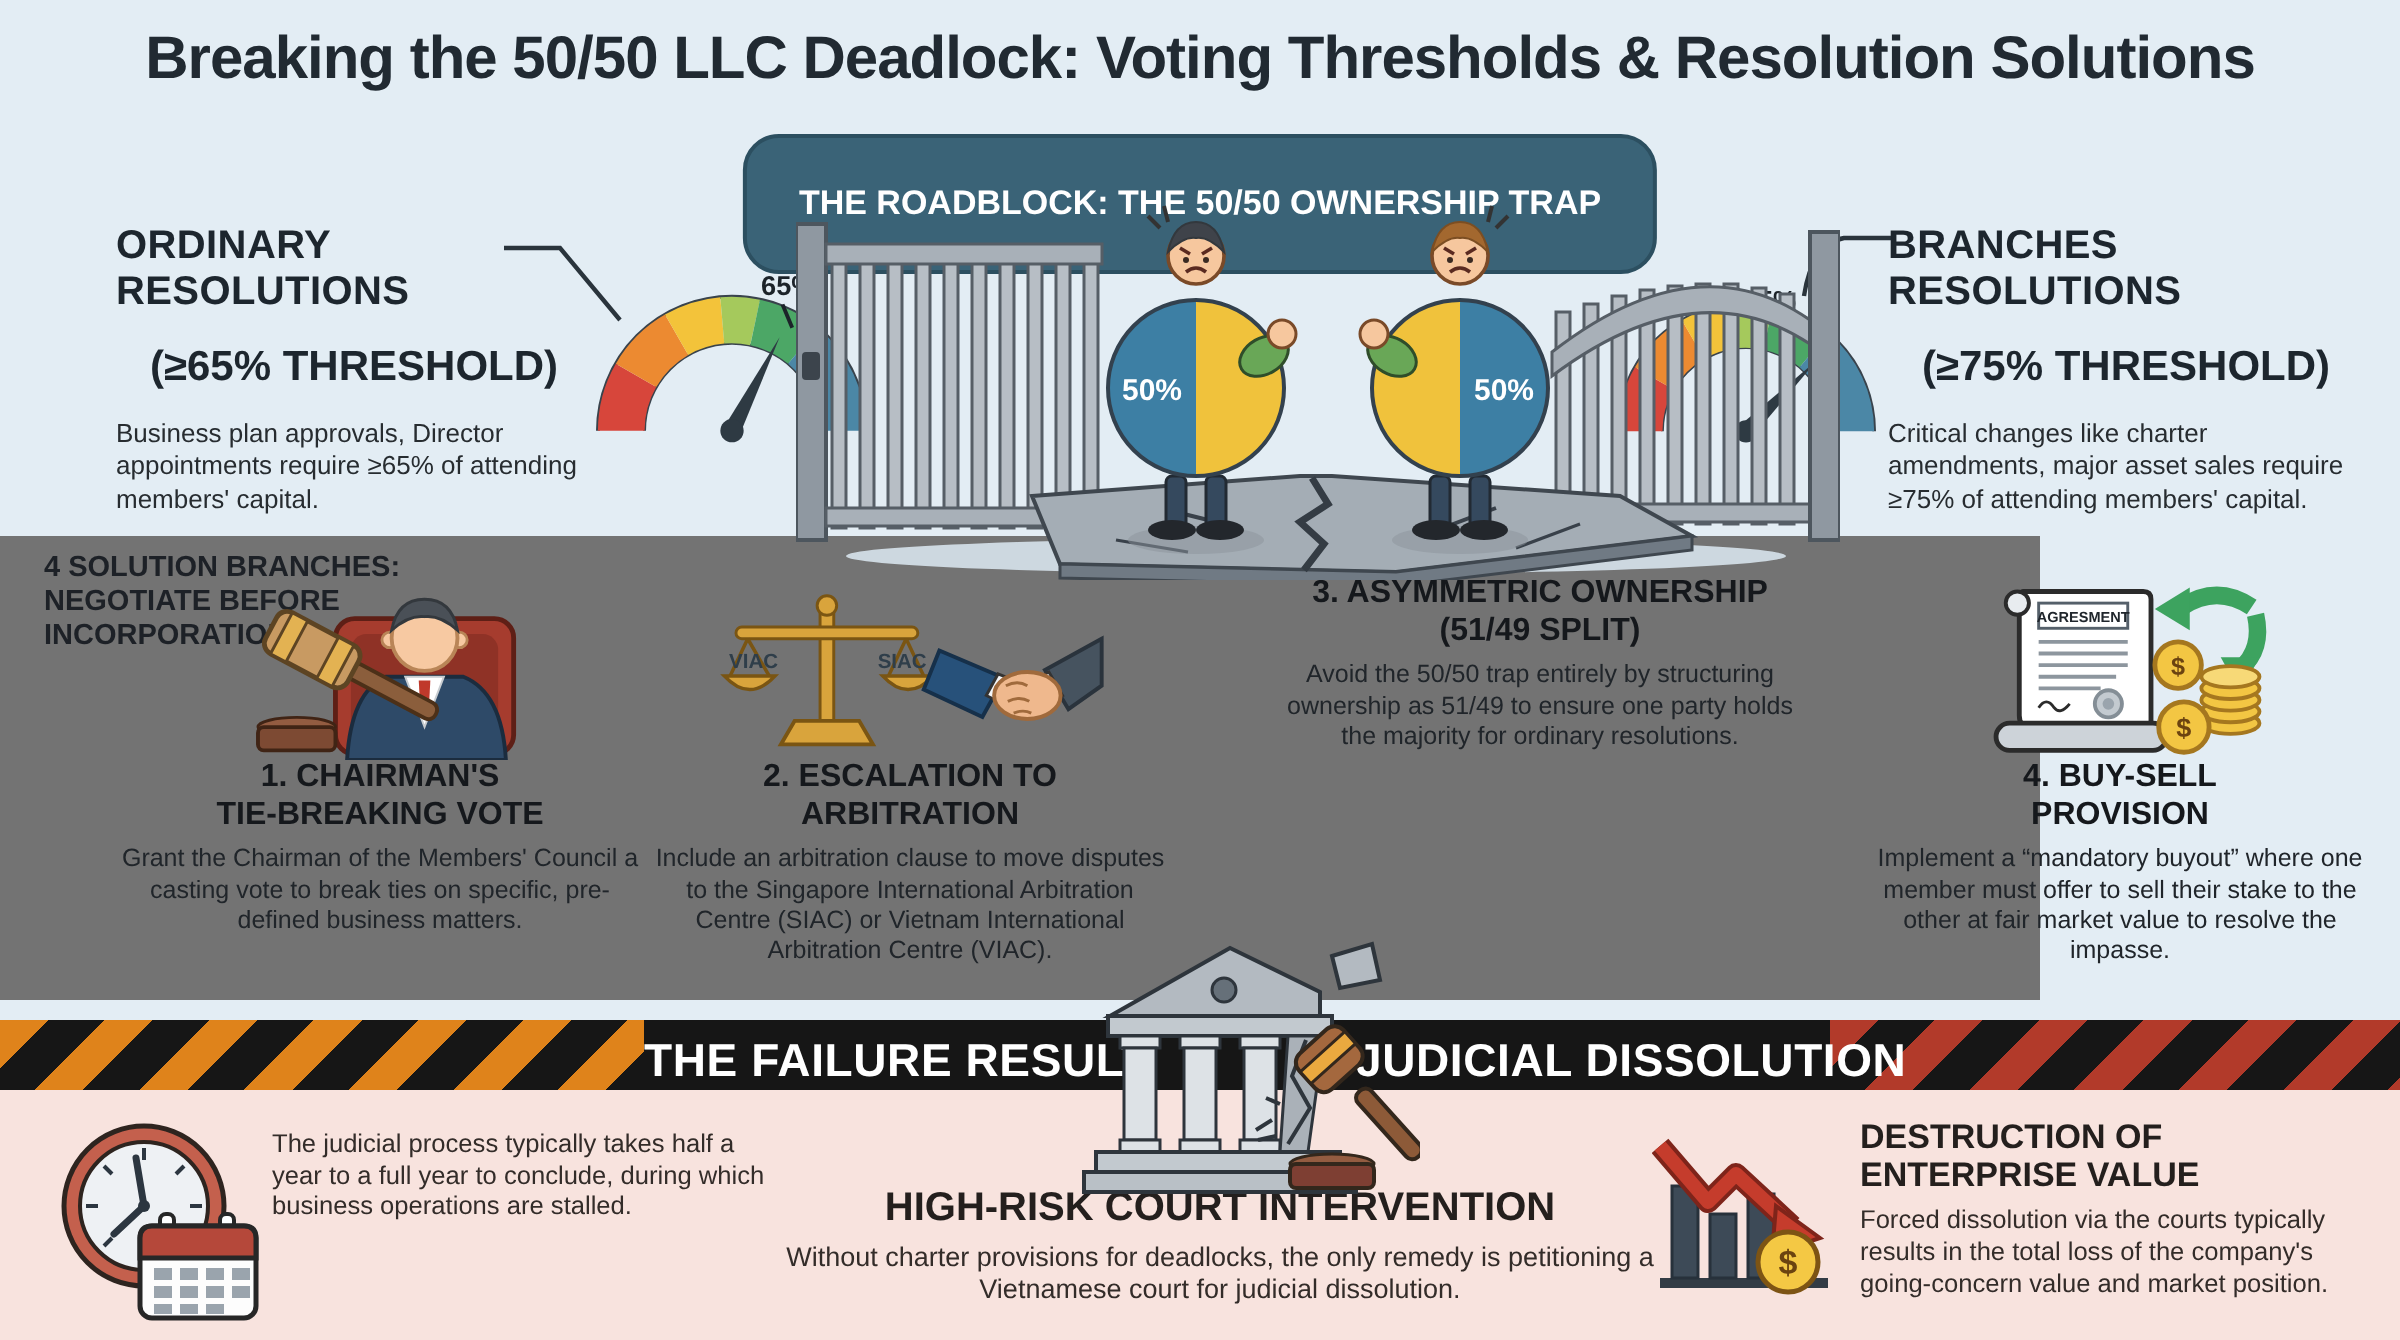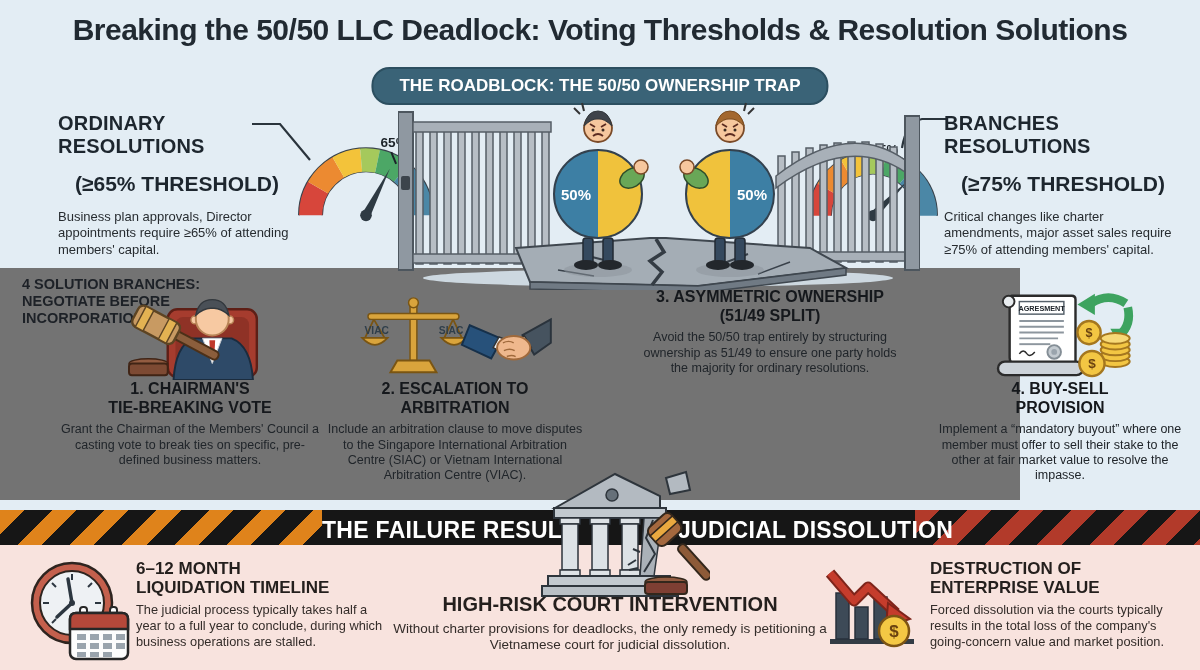--- a/index.html
+++ b/index.html
@@ -6,21 +6,21 @@
   .canvas{position:relative;width:1200px;height:670px;overflow:hidden;
     font-family:"Liberation Sans",sans-serif;background:#e3edf4;}
   .abs{position:absolute;}
   .sec-top{left:0;top:0;width:1200px;height:278px;background:#e3edf4;}
   .sec-mid{left:0;top:268px;width:1020px;height:232px;background:#737373;}
   .sec-banner{left:0;top:510px;width:1200px;height:35px;background:#161616;z-index:2;}
   .sec-bottom{left:0;top:545px;width:1200px;height:125px;background:#f8e3de;}
   .title{left:0;top:13px;width:1200px;text-align:center;font-size:30px;font-weight:700;
     color:#212a32;letter-spacing:-.5px;}
   .badge{top:67px;left:50%;transform:translateX(-50%);height:34px;line-height:34px;
-    padding:0 26px;border-radius:18px;background:#3a6377;border:2px solid #2c4f60;
+    padding:16px 26px;border-radius:18px;background:#3a6377;border:2px solid #2c4f60;
     color:#fff;font-size:17px;font-weight:700;white-space:nowrap;}
   .res-block{width:238px;}
   .res-label{font-size:20px;font-weight:700;color:#1d262e;letter-spacing:.2px;}
   .res-threshold{font-size:21px;font-weight:700;color:#1d262e;margin-top:14px;text-align:center;}
   .res-desc{font-size:13px;line-height:1.26;color:#272c30;margin-top:13px;}
   .branch-header{left:22px;top:8px;width:195px;font-size:14.5px;font-weight:700;
     color:#1d2127;line-height:1.18;white-space:pre-line;}
   .sol-col{top:20px;width:260px;display:flex;flex-direction:column;align-items:center;text-align:center;}
   .sol-icon{height:92px;display:flex;align-items:flex-end;justify-content:center;}
   .sol-title{font-size:16px;font-weight:700;color:#15181c;line-height:1.17;white-space:pre-line;margin-top:0;}
@@ -374,22 +374,20 @@
           <rect x="64" y="86" width="9" height="6"></rect>
           <rect x="77" y="86" width="9" height="6"></rect>
           <rect x="90" y="86" width="9" height="6"></rect>
         <rect x="51" y="95" width="9" height="5"></rect>
           <rect x="64" y="95" width="9" height="5"></rect>
           <rect x="77" y="95" width="9" height="5"></rect>
       </g>
     </svg>
 
     <div class="abs f-block" style="left:136px;top:14px;width:248px;">
-      <div class="f-title">6–12 MONTH
-LIQUIDATION TIMELINE</div>
       <div class="f-desc">The judicial process typically takes half a year to a full year to conclude, during which business operations are stalled.</div>
     </div>
 
     <div class="abs f-center" style="left:380px;top:48px;width:460px;">
       <div class="f-title">HIGH-RISK COURT INTERVENTION</div>
       <div class="f-desc">Without charter provisions for deadlocks, the only remedy is petitioning a Vietnamese court for judicial dissolution.</div>
     </div>
 
     <svg class="abs" style="left:826px;top:12px;" width="92" height="96" viewBox="0 0 92 96">
       <rect x="4" y="82" width="84" height="5" fill="#333c45"></rect>

